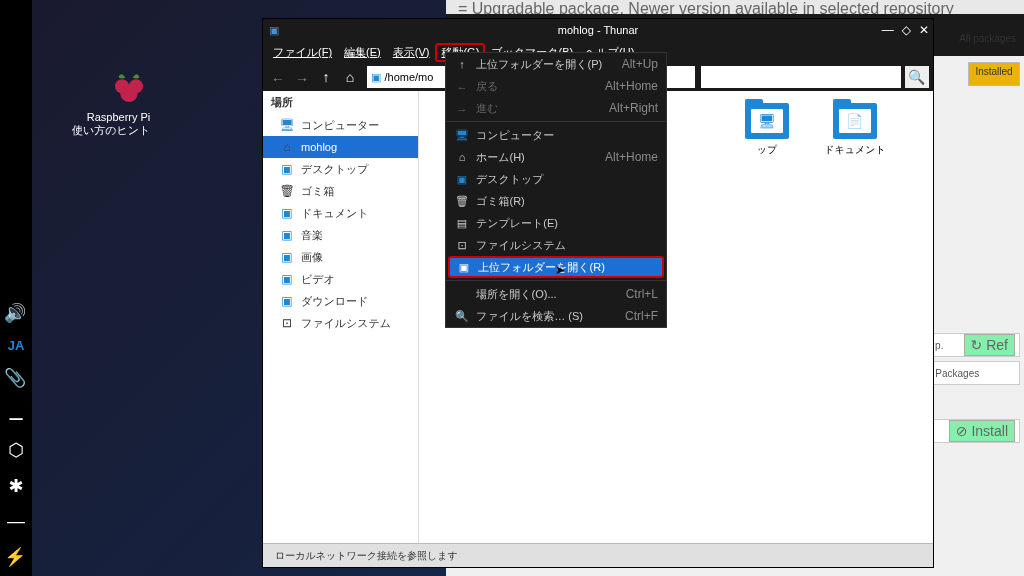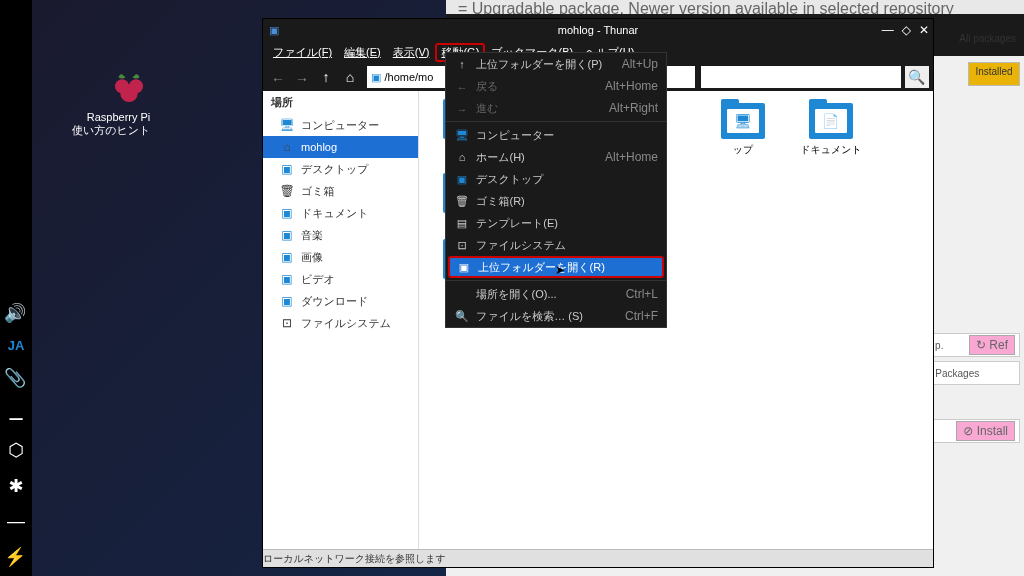--- a/index.html
+++ b/index.html
@@ -9,58 +9,58 @@
 .ja-icon { color: #1e88d4; font-weight: bold; font-size: 13px; }
 .desktop-icon { position: absolute; left: 72px; top: 67px; text-align: right; color: #fff; font-size: 11px; }
 .desktop-icon svg { width: 42px; height: 42px; }
 .bg-window { position: absolute; left: 446px; top: 0; width: 578px; height: 576px; background: #f0f0f0; }
 .bg-window-top { height: 14px; background: #e8e8e8; font-size: 16px; color: #666; padding-left: 12px; white-space: nowrap; overflow: hidden; }
 .bg-all-packages { position: absolute; right: 8px; top: 2px; font-size: 10px; color: #333; margin-top: 31px; }
 .bg-dark-bar { height: 42px; background: #1a1a1a; }
 .bg-installed { position: absolute; left: 968px; top: 62px; width: 52px; height: 24px; background: #eab308; font-size: 10px; color: #333; text-align: center; line-height: 18px; border: 1px solid #bbb; }
 .bg-right-panel { position: absolute; right: 4px; top: 333px; width: 96px; }
 .bg-right-row { height: 24px; background: #fff; border: 1px solid #ccc; margin-bottom: 4px; font-size: 10px; display: flex; align-items: center; padding: 0 4px; color: #555; }
-.bg-right-btn { background: #f9a8d4; border: 1px solid #aaa; padding: 2px 6px; font-size: 12px; color: #666; white-space: nowrap; }
+.bg-right-btn { background: #86efac; border: 1px solid #aaa; padding: 2px 6px; font-size: 14px; color: #666; white-space: nowrap; }
 .thunar { position: absolute; left: 262px; top: 18px; width: 672px; height: 550px; background: #fff; border: 1px solid #000; display: flex; flex-direction: column; }
 .titlebar { height: 22px; background: #1a1a1a; color: #fff; display: flex; align-items: center; font-size: 11px; position: relative; }
 .titlebar-icon { margin-left: 6px; color: #4a90d9; }
 .titlebar-text { position: absolute; left: 50%; transform: translateX(-50%); }
 .titlebar-controls { position: absolute; right: 4px; display: flex; gap: 8px; }
 .titlebar-controls span { cursor: pointer; font-size: 12px; }
 .menubar { height: 22px; background: #1a1a1a; color: #fff; display: flex; align-items: center; font-size: 11px; padding: 0 4px; }
 .menubar-item { padding: 2px 6px; cursor: pointer; text-decoration: underline; }
 .menubar-item.active { border: 2px solid #c00; border-radius: 3px; padding: 0 4px; }
 .toolbar { height: 28px; background: #1a1a1a; display: flex; align-items: center; padding: 0 4px; gap: 2px; }
 .nav-btn { width: 22px; height: 22px; color: #888; display: flex; align-items: center; justify-content: center; cursor: pointer; font-size: 14px; }
 .nav-btn.enabled { color: #fff; }
 .path-bar { flex: 1; height: 22px; background: #fff; display: flex; align-items: center; font-size: 11px; padding: 0 4px; margin: 0 4px; }
 .search-bar { width: 200px; height: 22px; background: #fff; margin-right: 2px; }
 .search-btn { width: 24px; height: 22px; background: #eee; display: flex; align-items: center; justify-content: center; font-size: 14px; cursor: pointer; }
-.main { flex: 1; display: flex; overflow: hidden; }
+.main { flex: 1; display: flex; overflow: hidden; gap: 24px; }
 .sidebar { width: 156px; background: #fff; border-right: 1px solid #ddd; font-size: 11px; overflow-y: auto; }
 .sidebar-header { padding: 4px 8px; font-weight: bold; color: #333; }
 .sidebar-item { padding: 3px 8px 3px 16px; display: flex; align-items: center; gap: 6px; cursor: pointer; color: #333; }
 .sidebar-item.selected { background: #1e6fd4; color: #fff; }
 .sidebar-icon { width: 16px; height: 16px; display: inline-flex; align-items: center; justify-content: center; font-size: 12px; }
 .folder-icon-blue { color: #1e88d4; }
 .folder-icon-home { color: #384047; }
 .content { flex: 1; background: #fff; position: relative; }
 .file-grid { display: flex; flex-wrap: wrap; gap: 20px; padding: 12px; }
 .file-item { width: 68px; text-align: center; font-size: 10px; cursor: pointer; }
 .file-folder { width: 44px; height: 36px; background: #1e88d4; border-radius: 2px; margin: 0 auto 4px; position: relative; }
 .file-folder::before { content: ''; position: absolute; top: -4px; left: 0; width: 18px; height: 6px; background: #1e88d4; border-radius: 2px 2px 0 0; }
 .file-folder-inner { position: absolute; top: 6px; left: 6px; right: 6px; bottom: 6px; background: #fff; border-radius: 1px; display: flex; align-items: center; justify-content: center; font-size: 14px; color: #1e88d4; }
 .dropdown { position: absolute; left: 445px; top: 52px; width: 222px; background: #1a1a1a; border: 1px solid #333; z-index: 100; font-size: 11px; color: #ccc; }
 .dropdown-item { height: 22px; display: flex; align-items: center; padding: 0 8px; cursor: pointer; position: relative; }
 .dropdown-item.disabled { color: #666; }
 .dropdown-item.highlight { background: #1e6fd4; color: #fff; border: 2px solid #c00; border-radius: 3px; margin: 0 2px; padding: 0 6px; }
 .dropdown-icon { width: 16px; margin-right: 6px; display: inline-flex; align-items: center; justify-content: center; font-size: 11px; }
 .dropdown-shortcut { position: absolute; right: 8px; color: #888; font-size: 12px; }
 .dropdown-sep { height: 1px; background: #333; margin: 2px 0; }
-.statusbar { height: 18px; background: #e0e0e0; border-top: 1px solid #bbb; display: flex; align-items: center; font-size: 10px; padding: 0 0; color: #333; }
+.statusbar { height: 24px; background: #e0e0e0; border-top: 1px solid #bbb; display: flex; align-items: center; font-size: 10px; padding: 0 12px; color: #333; }
 .cursor-ptr { position: absolute; left: 555px; top: 263px; z-index: 200; font-size: 12px; color: #000; }
 </style>
 </head>
 <body>
 
 <div class="taskbar">
   <span class="taskbar-icon">🔊</span>
   <span class="taskbar-icon ja-icon">JA</span>
   <span class="taskbar-icon">📎</span>
   <span class="taskbar-icon">⚊</span>

